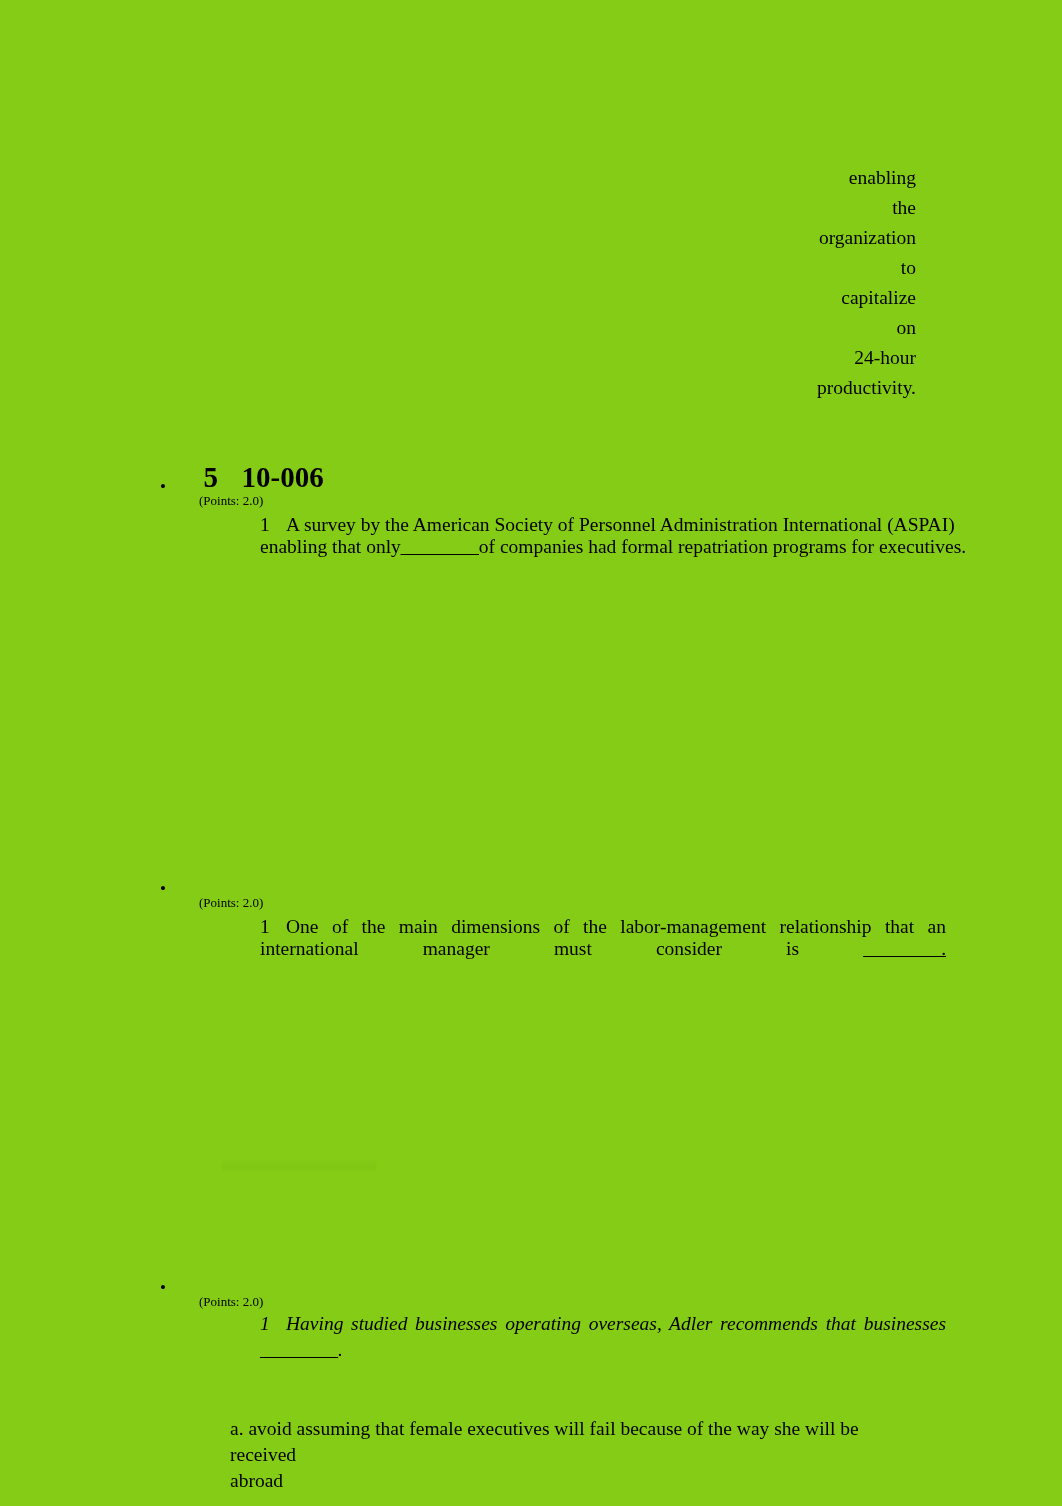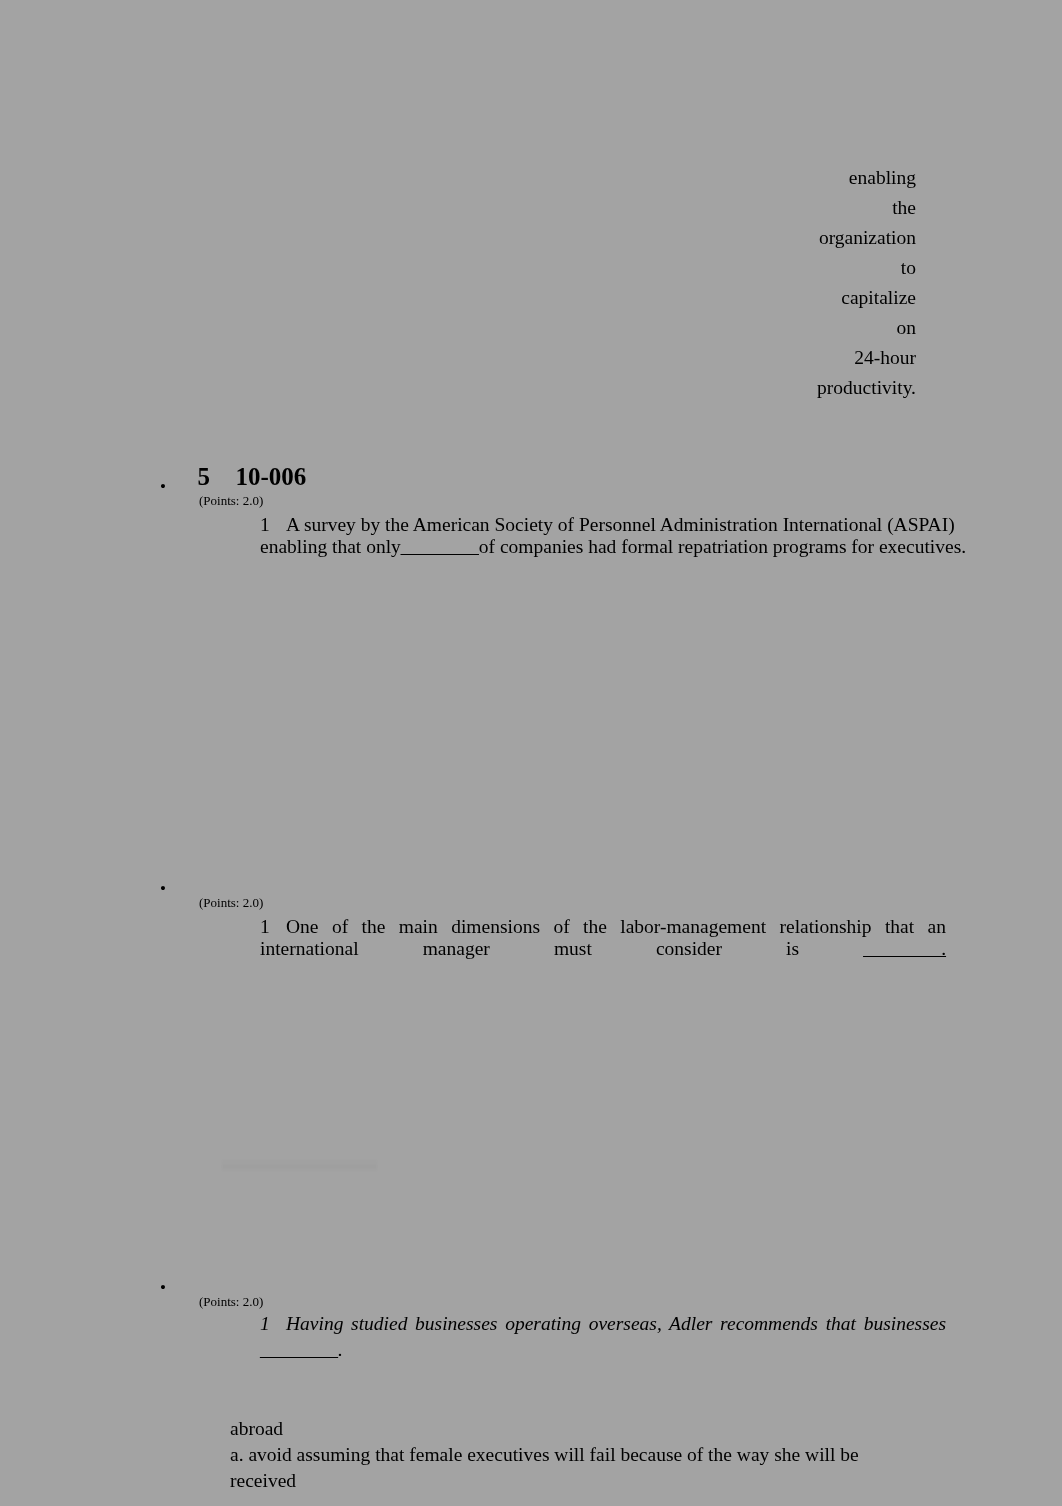--- a/index.html
+++ b/index.html
@@ -8,21 +8,21 @@
     background: #ffffff;
   }
   body {
     font-family: "Liberation Serif", "DejaVu Serif", serif;
     color: #000000;
   }
   .page {
     position: relative;
     width: 1062px;
     height: 1506px;
-    background: #a3a3a3;
+    background: #84cc16;
     overflow: hidden;
   }
 
   
   .continuation {
     position: absolute;
     left: 230px;
     top: 133px;
     width: 686px;
     font-size: 19.5px;
@@ -33,21 +33,21 @@
   }
   .continuation .cw { display: inline; }
 
   
   .question { position: absolute; left: 0; width: 1062px; }
 
   .q-heading {
     position: absolute;
     left: 160px;
     top: 0;
-    font-size: 25px;
+    font-size: 29px;
     font-weight: bold;
     line-height: 30px;
     white-space: pre;
   }
   .q-heading .q-num { display: inline-block; min-width: 38px; }
   .q-heading .q-code { display: inline; }
 
   .q-points-row {
     position: absolute;
     left: 160px;
@@ -166,18 +166,18 @@
   <div class="question" style="top:1233px; height:240px;">
     <div class="q-points-row">
       <span class="q-bullet">•</span>
       <span class="q-points">(Points: 2.0)</span>
     </div>
     <div class="q-body" style="top:78px; line-height:26px;font-style:italic;">
       <span class="q-line justify"><span class="q-marker">1</span><span>Having studied businesses operating overseas, Adler recommends that businesses</span></span>
       <span class="q-line"><span class="blank">________</span><span>.</span></span>
     </div>
     <div class="q-answer" style="top:183px;">
+      <span class="a-line"> a. avoid assuming that female executives will fail because of the way she will be received</span>
       <span class="a-line">abroad</span>
-      <span class="a-line"> a. avoid assuming that female executives will fail because of the way she will be received</span>
     </div>
   </div>
 
 </div>
 
 </body></html>

